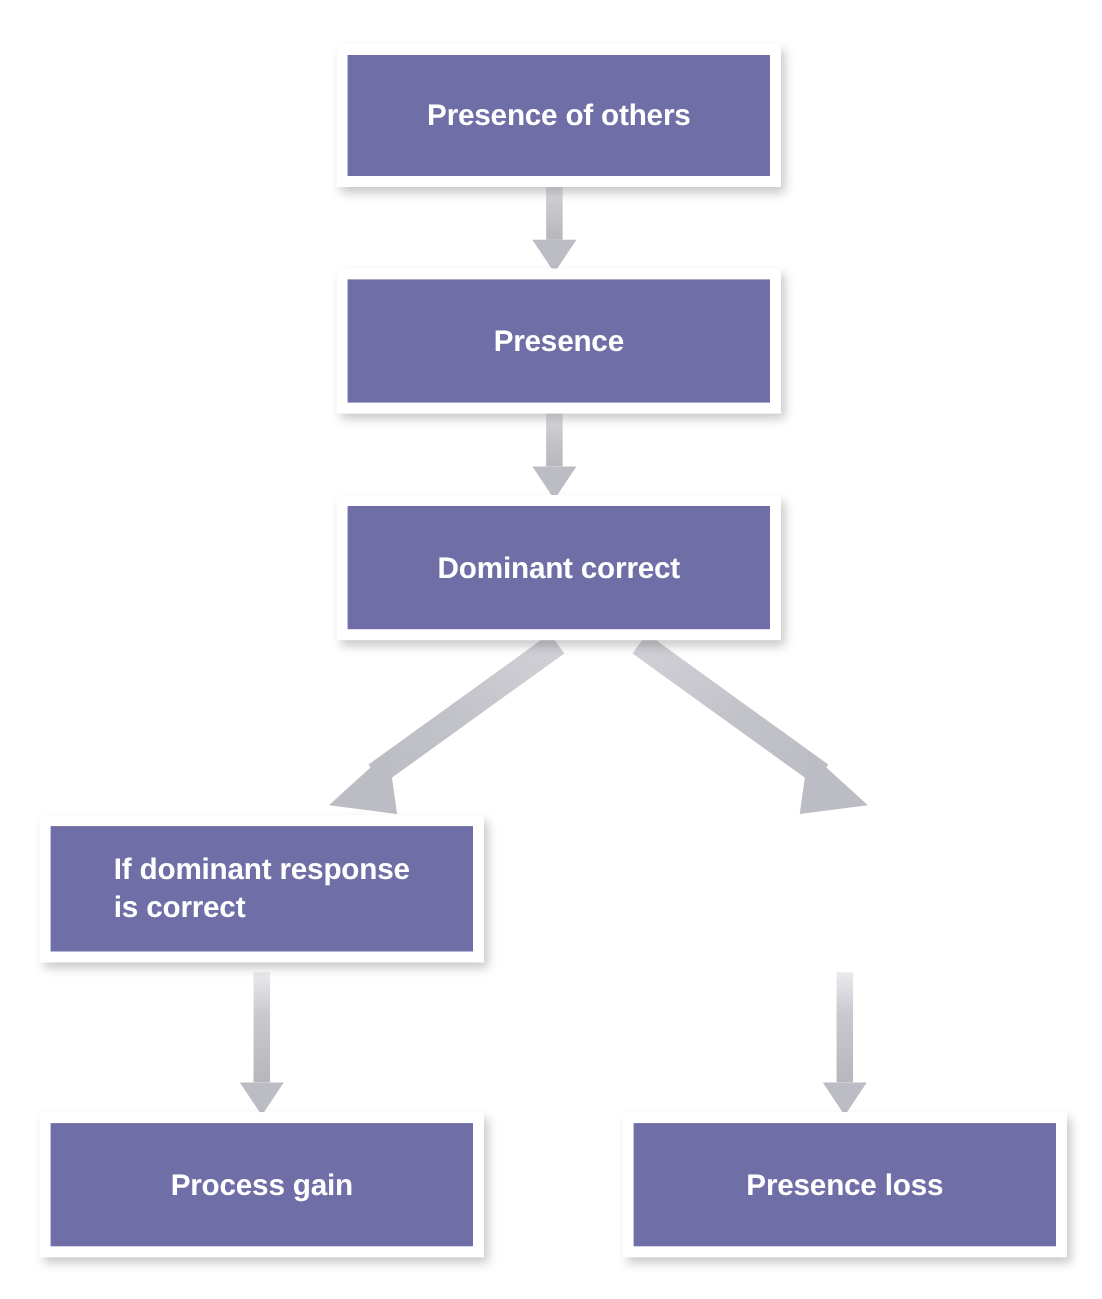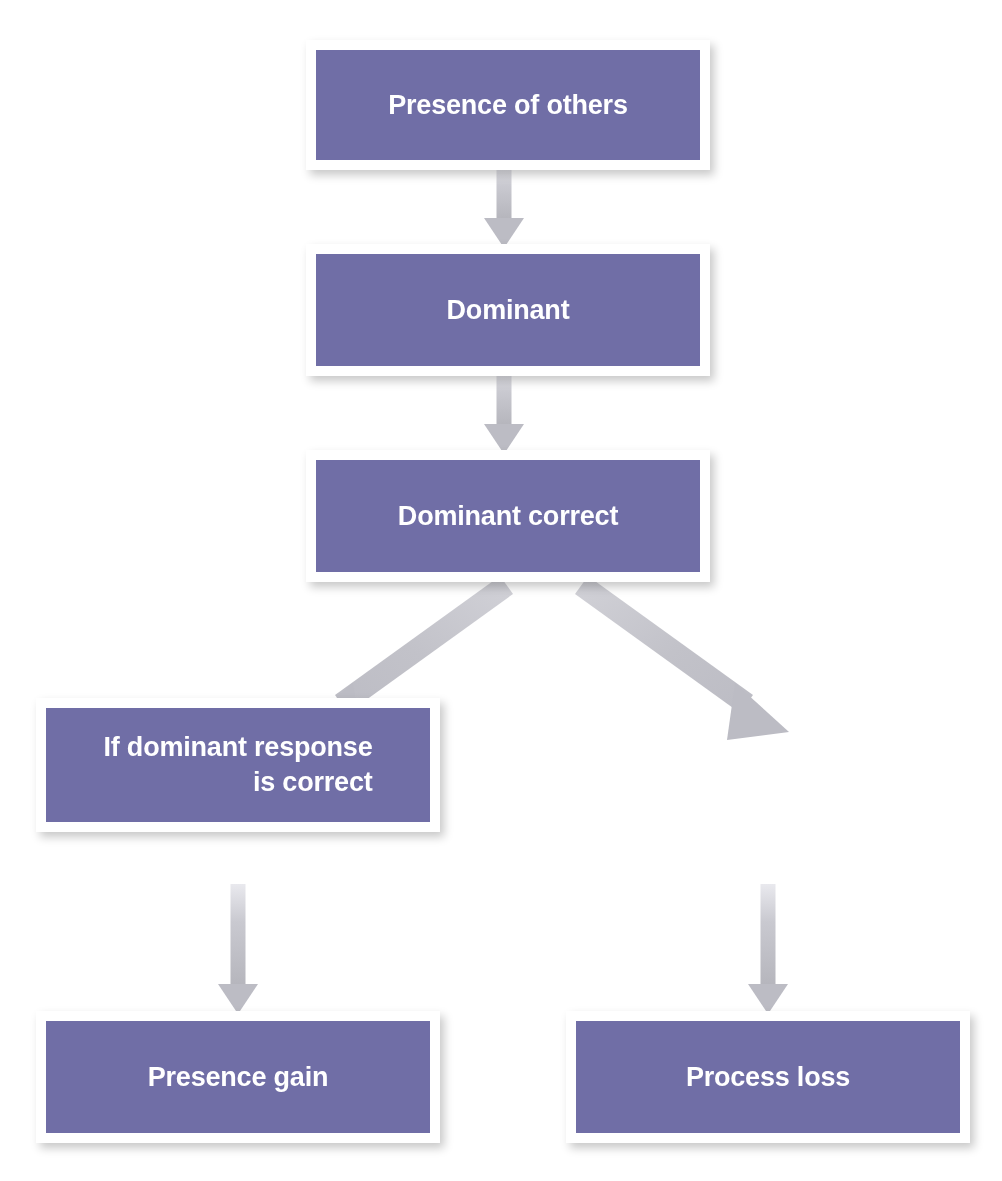--- a/index.html
+++ b/index.html
@@ -29,21 +29,21 @@
   .node-inner {
     position: absolute;
     left: 10px;
     top: 10px;
     right: 10px;
     bottom: 10px;
     background: #706ea6;
     display: flex;
     align-items: center;
     justify-content: center;
-    text-align: right;
+    text-align: left;
   }
   .node-label {
     color: #ffffff;
     font-weight: bold;
     font-size: 27px;
     line-height: 1.28;
     letter-spacing: -0.2px;
     padding: 0 8px;
     white-space: pre-line;
   }
@@ -138,44 +138,44 @@
   </div>
 
   <div class="node" style="left:306px; top:40px; width:404px; height:130px;">
     <div class="node-inner">
       <span class="node-label">Presence of others</span>
     </div>
   </div>
 
   <div class="node" style="left:306px; top:244px; width:404px; height:132px;">
     <div class="node-inner">
-      <span class="node-label">Dominant</span>
+      <span class="node-label">Presence</span>
     </div>
   </div>
 
   <div class="node" style="left:306px; top:450px; width:404px; height:132px;">
     <div class="node-inner">
       <span class="node-label">Dominant correct</span>
     </div>
   </div>
 
-  <div class="node" style="left:36px; top:698px; width:404px; height:134px;">
+  <div class="node" style="left:36px; top:741px; width:404px; height:134px;">
     <div class="node-inner">
       <span class="node-label">If dominant response
 is correct</span>
     </div>
   </div>
 
 
   <div class="node" style="left:36px; top:1011px; width:404px; height:132px;">
     <div class="node-inner">
-      <span class="node-label">Presence gain</span>
+      <span class="node-label">Process gain</span>
     </div>
   </div>
 
   <div class="node" style="left:566px; top:1011px; width:404px; height:132px;">
     <div class="node-inner">
-      <span class="node-label">Process loss</span>
+      <span class="node-label">Presence loss</span>
     </div>
   </div>
 
   <div id="vignette"></div>
 </div>
 
 </body></html>

